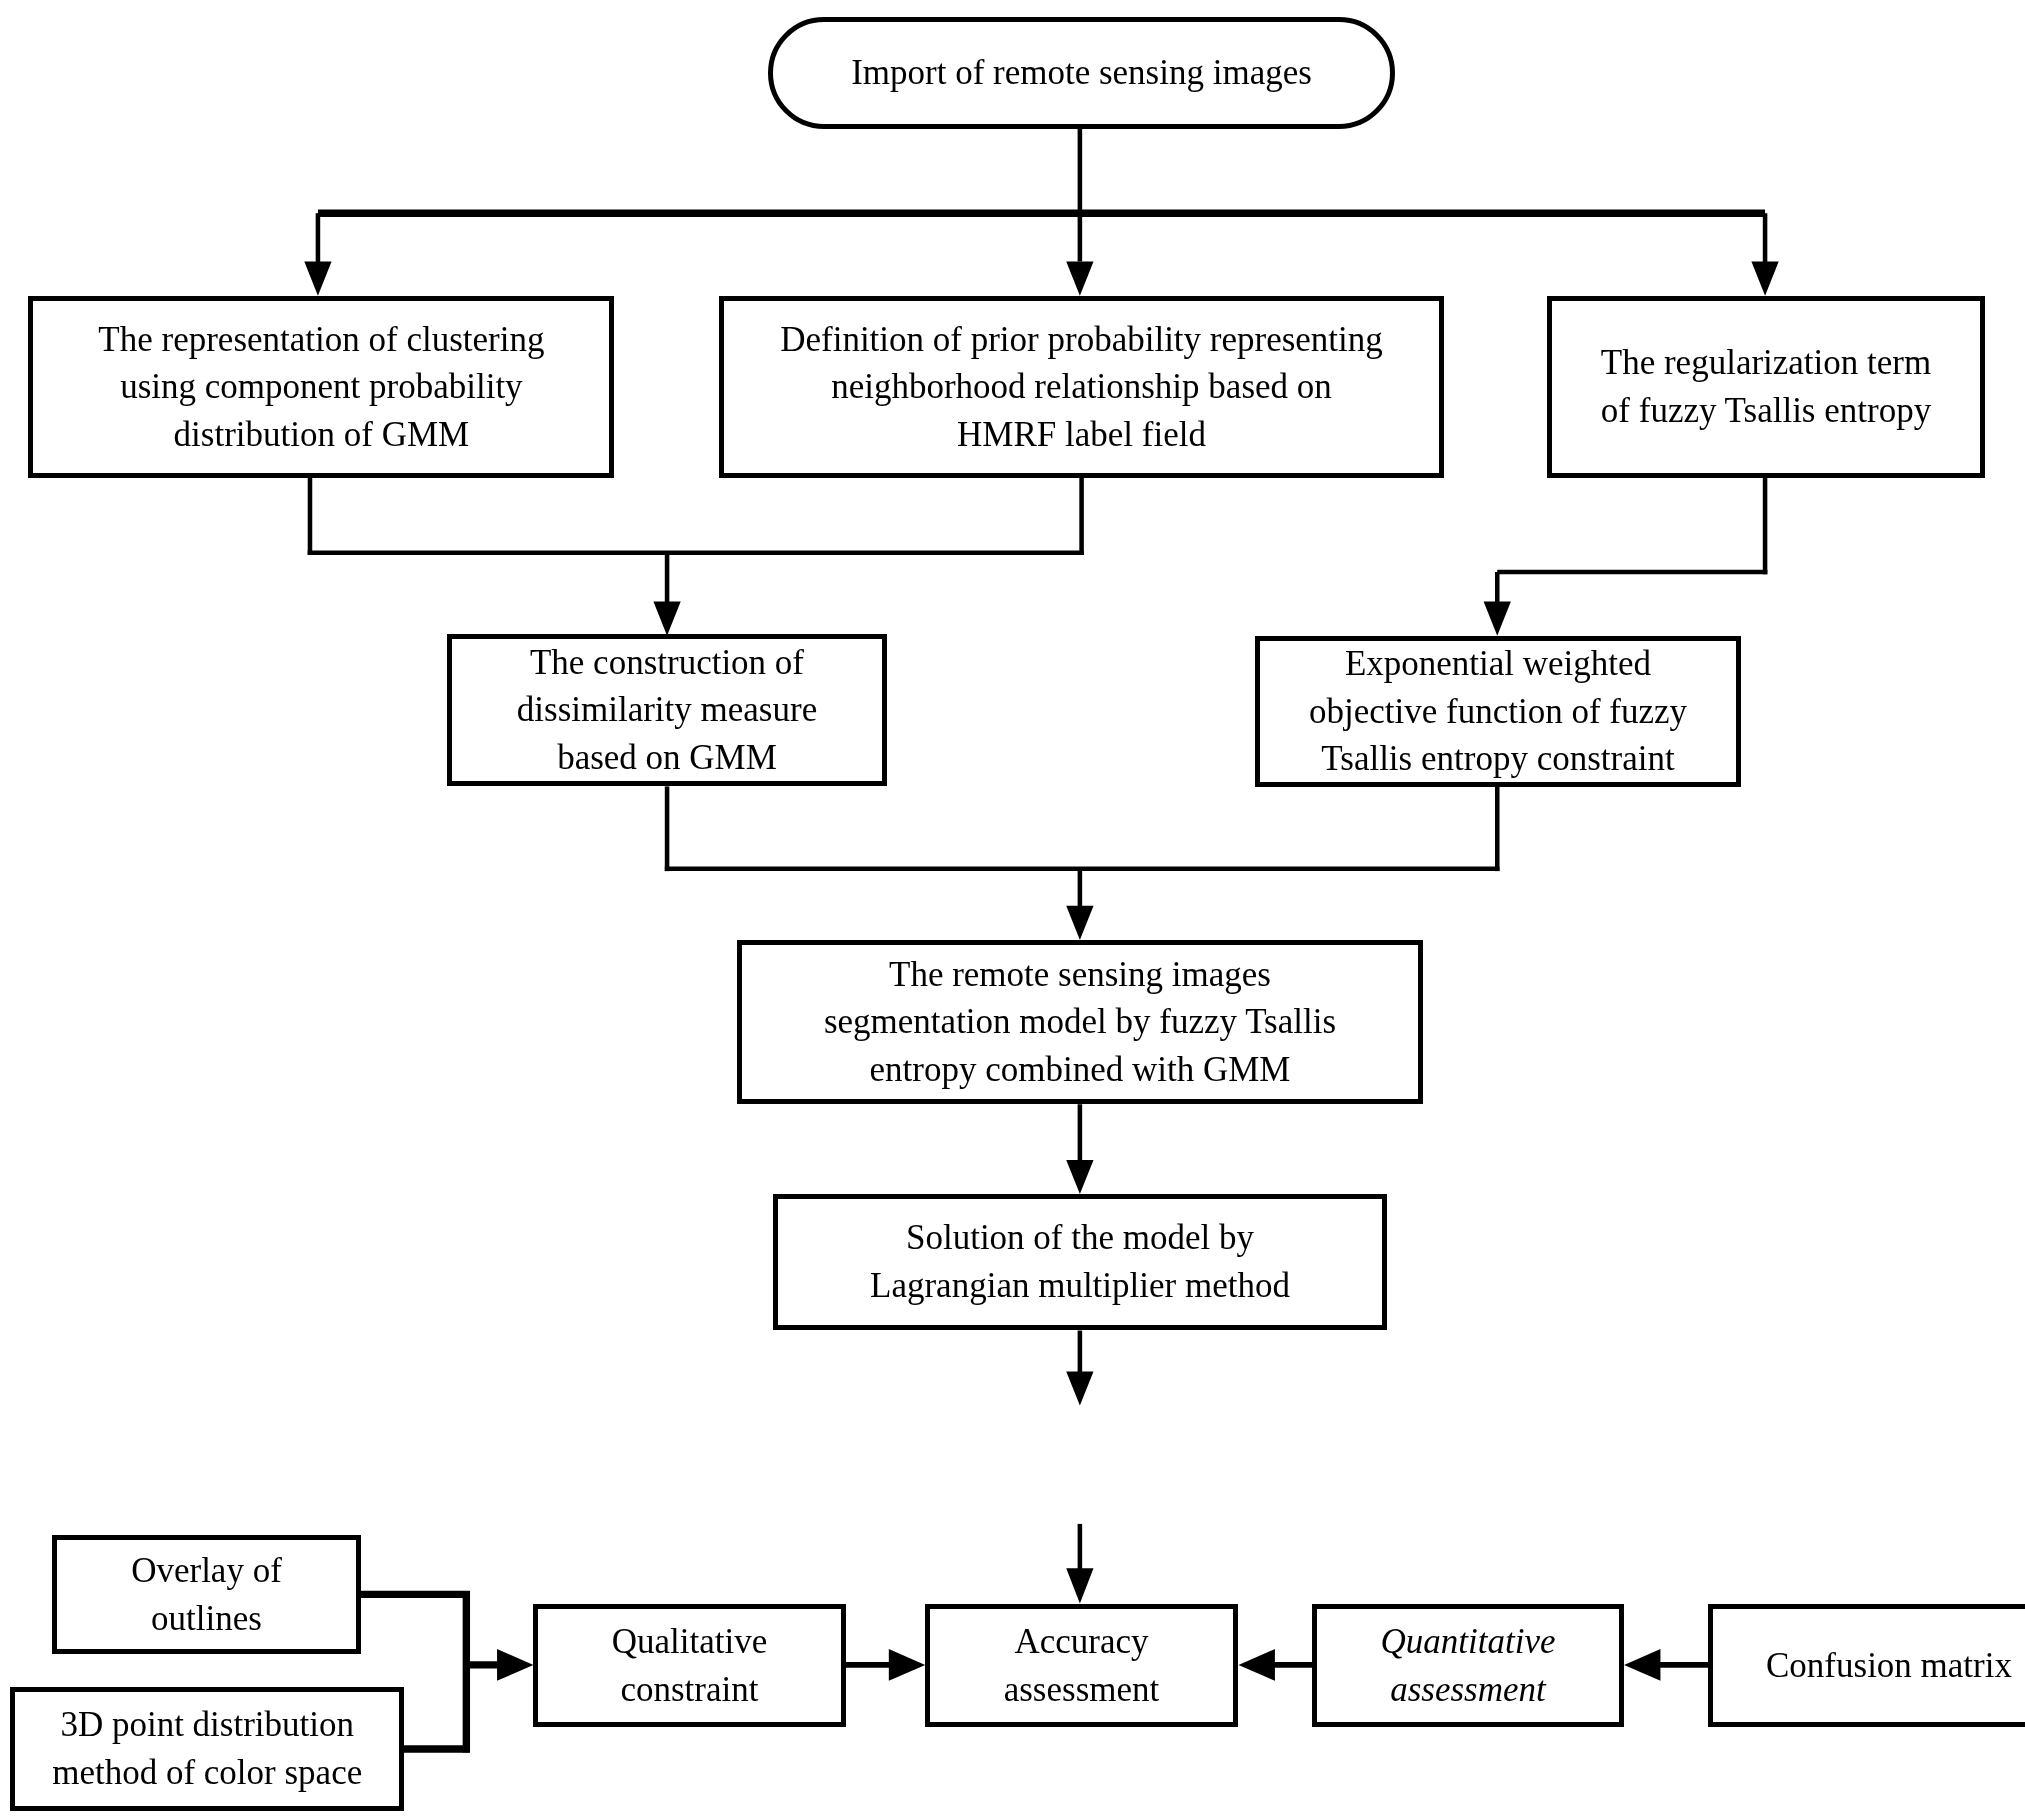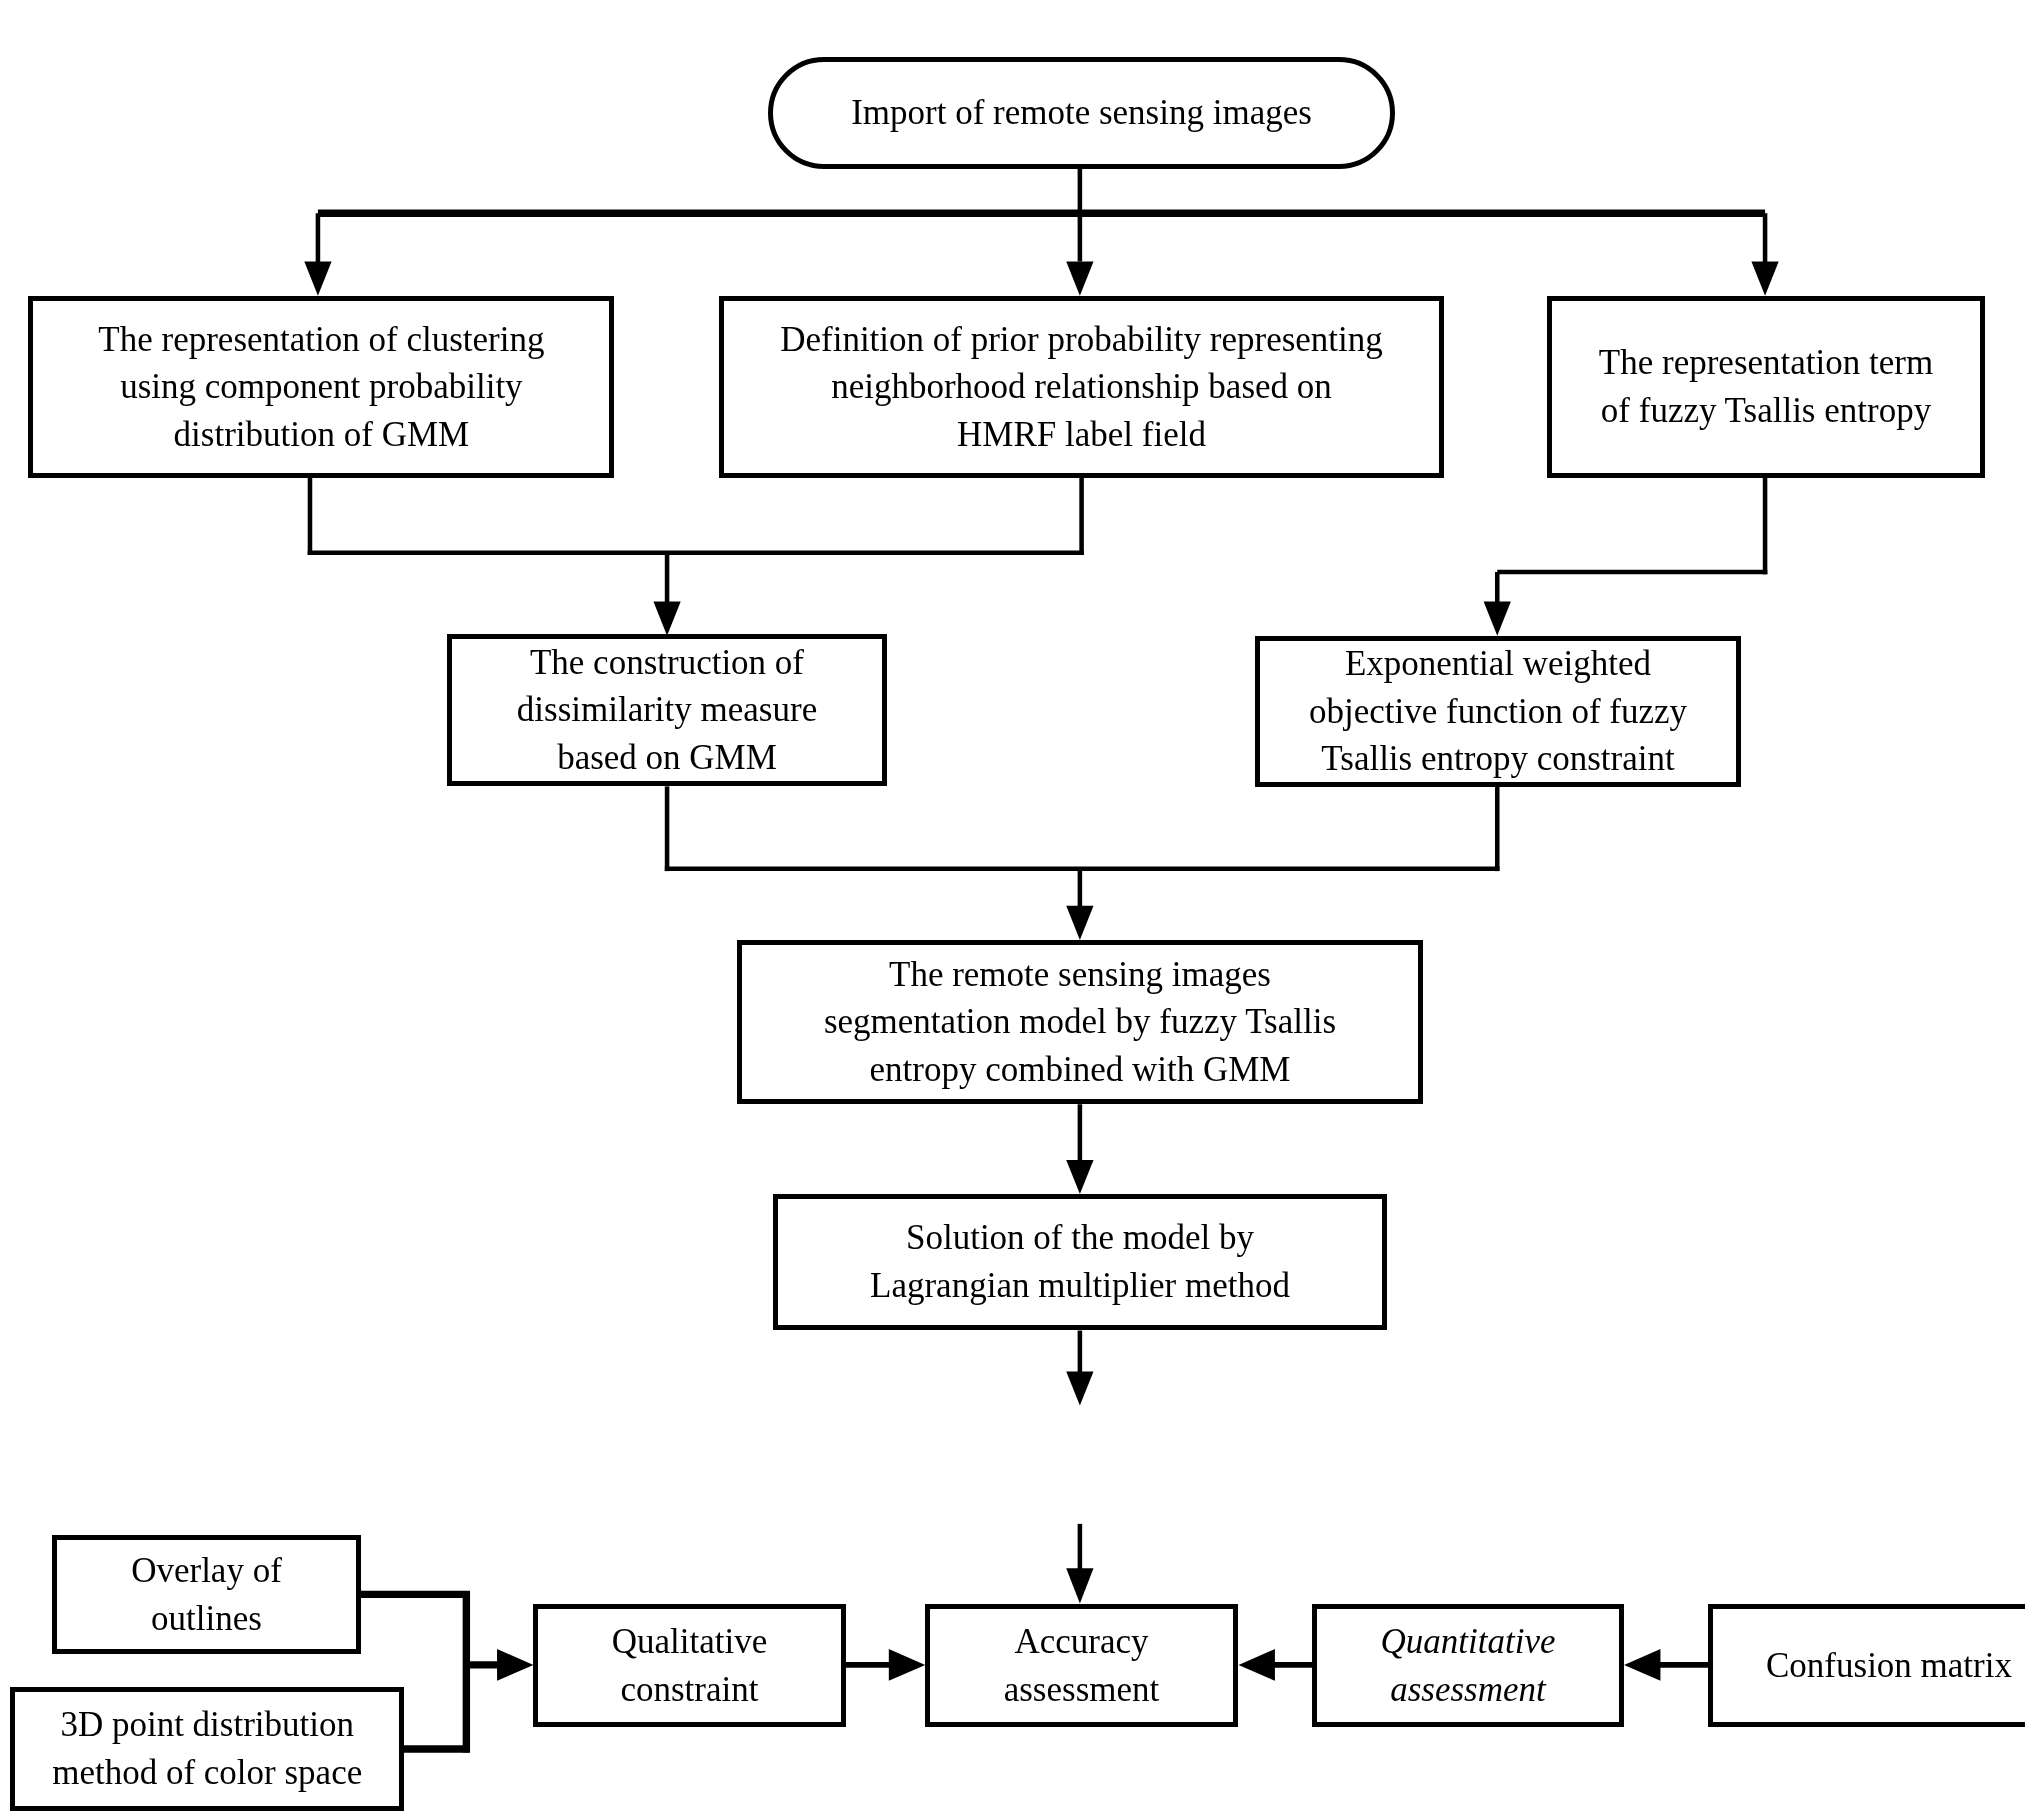--- a/index.html
+++ b/index.html
@@ -17,21 +17,21 @@
     box-sizing:border-box;
     background:#ffffff;
     border:5.7px solid #000000;
     display:flex;align-items:center;justify-content:center;
     text-align:center;
     white-space:pre-line;
     font-size:35px;line-height:1.36;
     z-index:2;
     padding:0 8px;
   }
-  .pill{border-radius:59px;margin-top:40px;}
+  .pill{border-radius:59px;}
 </style>
 </head>
 <body>
 
 <div class="canvas">
 
   <svg class="wires" width="2025" height="1819" viewBox="0 0 3561 3199">
 
     <g>
       <line x1="1899" y1="222" x2="1899" y2="460" stroke="#000" stroke-width="8"></line>
@@ -115,21 +115,21 @@
   <div class="node pill" style="left:768px;top:17px;width:627px;height:112px;">Import of remote sensing images</div>
 
   <div class="node" style="left:28.4px;top:296px;width:586px;height:182px;">The representation of clustering
 using component probability
 distribution of GMM</div>
 
   <div class="node" style="left:719px;top:296px;width:725px;height:182px;">Definition of prior probability representing
 neighborhood relationship  based on
 HMRF label field</div>
 
-  <div class="node" style="left:1547px;top:296px;width:438px;height:182px;">The representation term
+  <div class="node" style="left:1547px;top:296px;width:438px;height:182px;">The regularization term
 of fuzzy Tsallis entropy</div>
 
   <div class="node" style="left:447px;top:634px;width:440px;height:152px;">The construction of
 dissimilarity measure
 based  on GMM</div>
 
   <div class="node" style="left:1255px;top:636px;width:486px;height:151px;">Exponential weighted
 objective function of fuzzy
 Tsallis entropy constraint</div>
 

